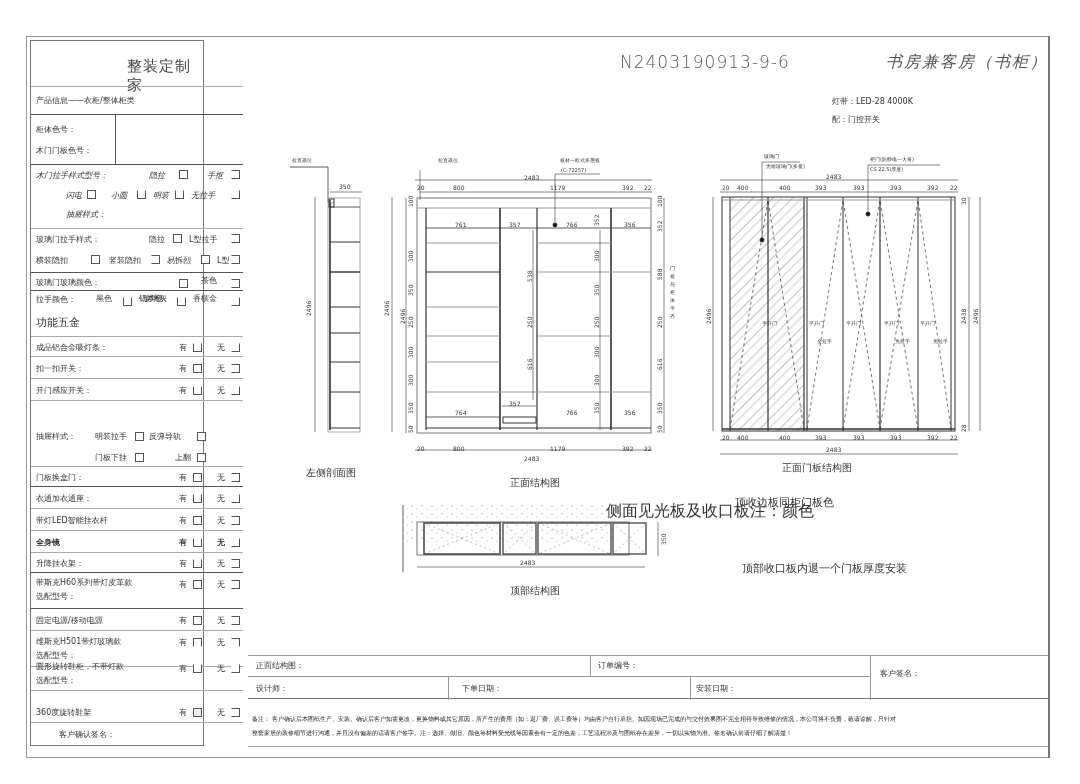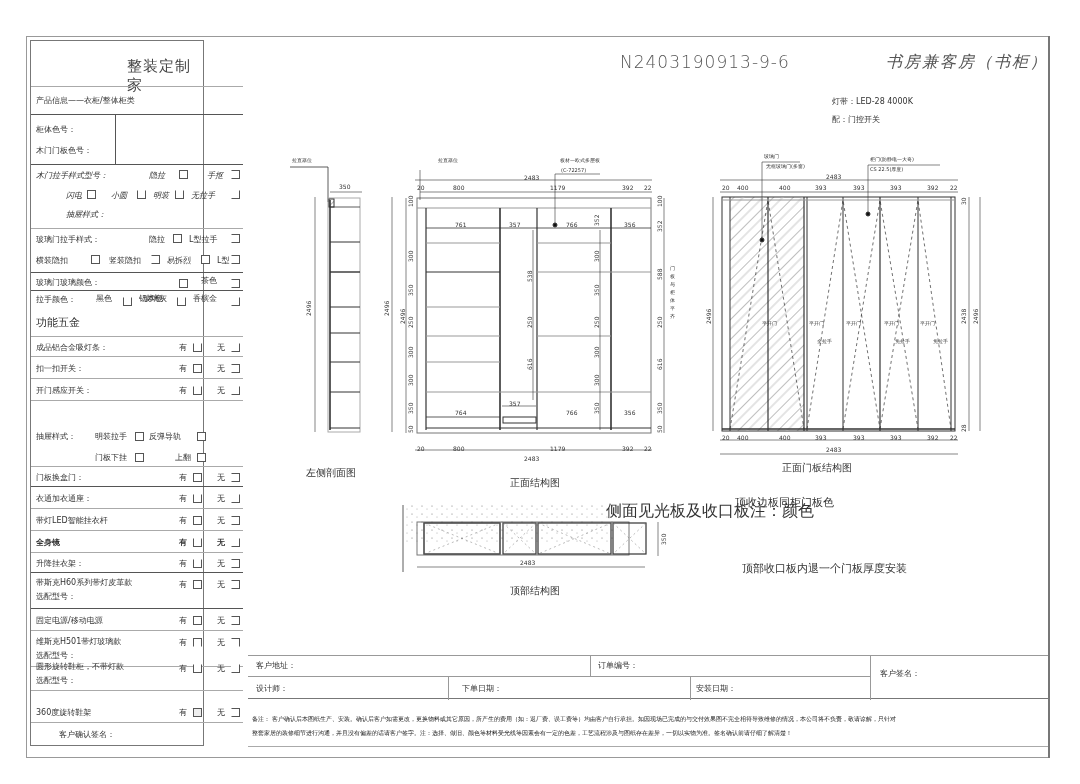--- a/index.html
+++ b/index.html
@@ -445,21 +445,21 @@
 <div class="caption" style="left:735px;top:495px;font-size:11px;">顶收边板同柜门板色</div>
 <div class="caption" style="left:742px;top:535px;font-size:11px;margin-top:26px;">顶部收口板内退一个门板厚度安装</div>
 <div class="caption" style="left:670px;top:264px;font-size:5px;width:6px;line-height:8px;white-space:normal;">门板与柜体平齐</div>
 
 <div class="btable">
   <div class="hline" style="left:0;top:20px;width:622px;"></div>
   <div class="vline" style="left:342px;top:0;height:20px;"></div>
   <div class="vline" style="left:200px;top:20px;height:24px;"></div>
   <div class="vline" style="left:442px;top:20px;height:24px;"></div>
   <div class="vline" style="left:622px;top:0;height:44px;"></div>
-  <span class="bcell" style="left:8px;top:4px;">客户地址：</span>
+  <span class="bcell" style="left:8px;top:4px;">正面结构图：</span>
   <div style="position:absolute;left:60px;top:1px;width:280px;height:18px;"></div>
   <span class="bcell" style="left:350px;top:4px;">订单编号：</span>
   <div style="position:absolute;left:400px;top:1px;width:220px;height:18px;"></div>
   <span class="bcell" style="left:632px;top:12px;">客户签名：</span>
   <div style="position:absolute;left:690px;top:2px;width:104px;height:40px;"></div>
   <span class="bcell" style="left:8px;top:27px;">设计师：</span>
   <div style="position:absolute;left:50px;top:22px;width:148px;height:20px;"></div>
   <span class="bcell" style="left:214px;top:27px;">下单日期：</span>
   <div style="position:absolute;left:260px;top:22px;width:180px;height:20px;"></div>
   <span class="bcell" style="left:448px;top:27px;">安装日期：</span>

